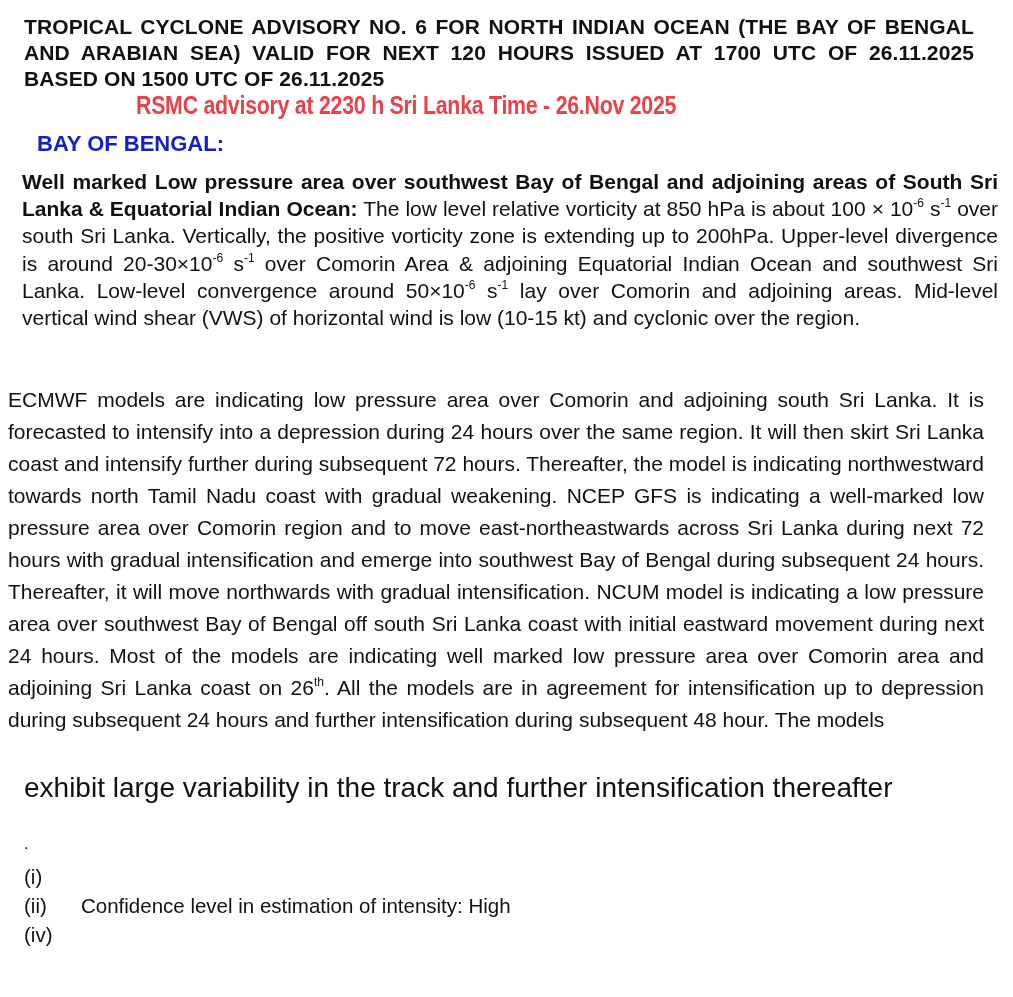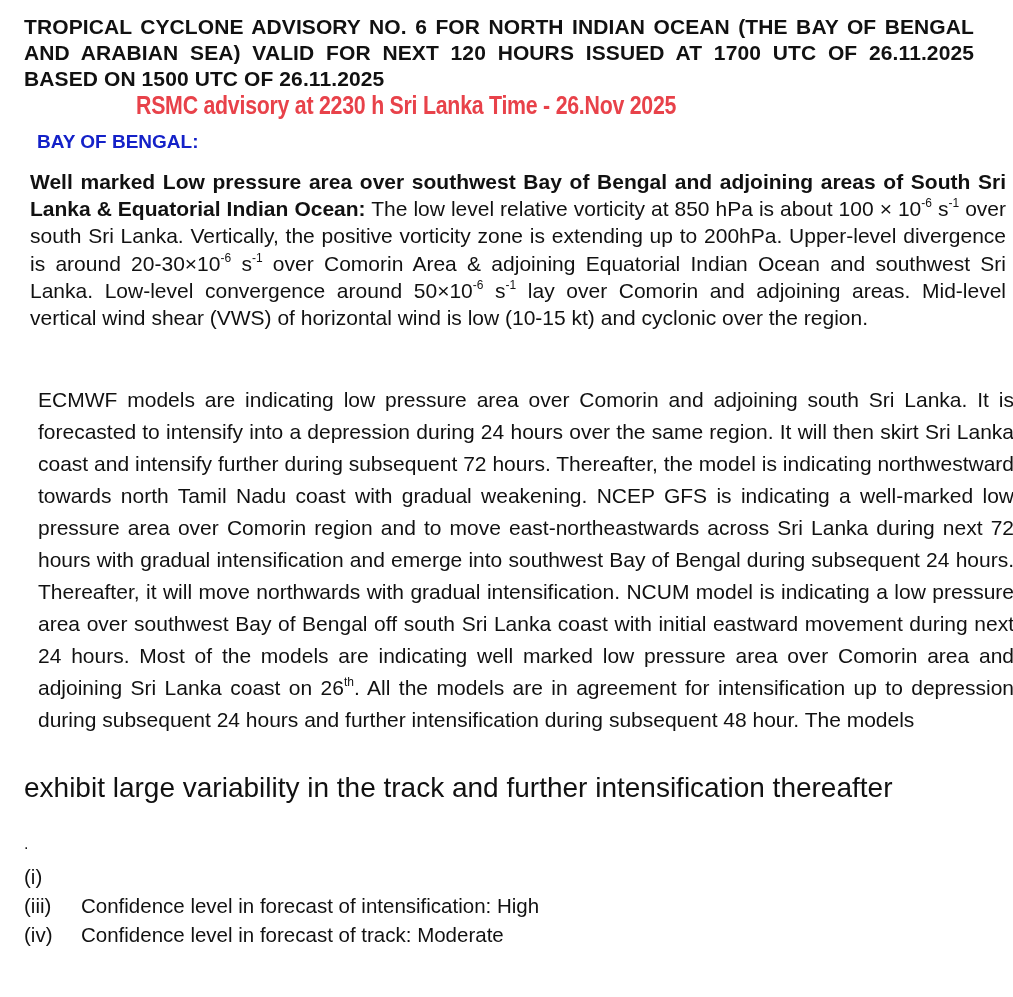--- a/index.html
+++ b/index.html
@@ -5,26 +5,26 @@
   html, body { margin: 0; padding: 0; background: #ffffff; }
   body { width: 1013px; height: 997px; position: relative; overflow: hidden;
          font-family: "Liberation Sans", sans-serif; color: #111; }
   .title { position: absolute; left: 24px; top: 14px; width: 950px;
            font-weight: bold; font-size: 21px; line-height: 26px; text-align: justify;
            text-align-last: left; letter-spacing: 0.1px; }
   .rsmc { position: absolute; left: 136px; top: 90px; font-weight: bold;
           font-size: 26px; color: #e8424a; font-family: "Liberation Sans", sans-serif;
           transform: scaleX(0.82); transform-origin: left top; letter-spacing: -0.3px; white-space: nowrap; }
   .section { position: absolute; left: 37px; top: 131px; font-weight: bold;
-             font-size: 19px; color: #1421c8; }
-  .p1 { position: absolute; left: 30px; top: 168px; width: 976px; font-size: 21px;
+             font-size: 22px; color: #1421c8; }
+  .p1 { position: absolute; left: 22px; top: 168px; width: 976px; font-size: 21px;
         line-height: 27.2px; text-align: justify; }
   .p1 b { font-weight: bold; }
   sup { font-size: 12px; vertical-align: 9px; line-height: 0; }
-  .p2 { position: absolute; left: 38px; top: 384px; width: 976px; font-size: 21px;
+  .p2 { position: absolute; left: 8px; top: 384px; width: 976px; font-size: 21px;
         line-height: 32px; text-align: justify; }
   .p2-last { position: absolute; left: 24px; top: 772px; font-size: 28px; }
   .dot { position: absolute; left: 24px; top: 835px; font-size: 16px; }
   .conf { position: absolute; left: 24px; top: 862px; }
   .conf-row { display: flex; font-size: 20.5px; line-height: 29px; height: 29px; }
   .conf-num { width: 57px; }
 </style>
 </head>
 <body>
 
@@ -37,20 +37,19 @@
 <div class="p2"><span>ECMWF models are indicating low pressure area over Comorin and adjoining south Sri Lanka. It is forecasted to intensify into a depression during 24 hours over the same region. It will then skirt Sri Lanka coast and intensify further during subsequent 72 hours. Thereafter, the model is indicating northwestward towards north Tamil Nadu coast with gradual weakening. NCEP GFS is indicating a well-marked low pressure area over Comorin region and to move east-northeastwards across Sri Lanka during next 72 hours with gradual intensification and emerge into southwest Bay of Bengal during subsequent 24 hours. Thereafter, it will move northwards with gradual intensification. NCUM model is indicating a low pressure area over southwest Bay of Bengal off south Sri Lanka coast with initial eastward movement during next 24 hours. Most of the models are indicating well marked low pressure area over Comorin area and adjoining Sri Lanka coast on 26</span><sup>th</sup><span>. All the models are in agreement for intensification up to depression during subsequent 24 hours and further intensification during subsequent 48 hour. The models</span></div>
 <div class="p2-last">exhibit large variability in the track and further intensification thereafter</div>
 
 <div class="dot">.</div>
 
 <div class="conf">
   <div class="conf-row">
     <span class="conf-num">(i)</span>
   </div>
   <div class="conf-row">
-    <span class="conf-num">(iii)</span>
-    <span>Confidence level in forecast of intensification: High</span>
+    <span class="conf-num">(ii)</span>
+    <span>Confidence level in estimation of intensity: High</span>
   </div>
   <div class="conf-row">
     <span class="conf-num">(iv)</span>
-    <span>Confidence level in forecast of track: Moderate</span>
   </div>
 </div>
 
 </body></html>

